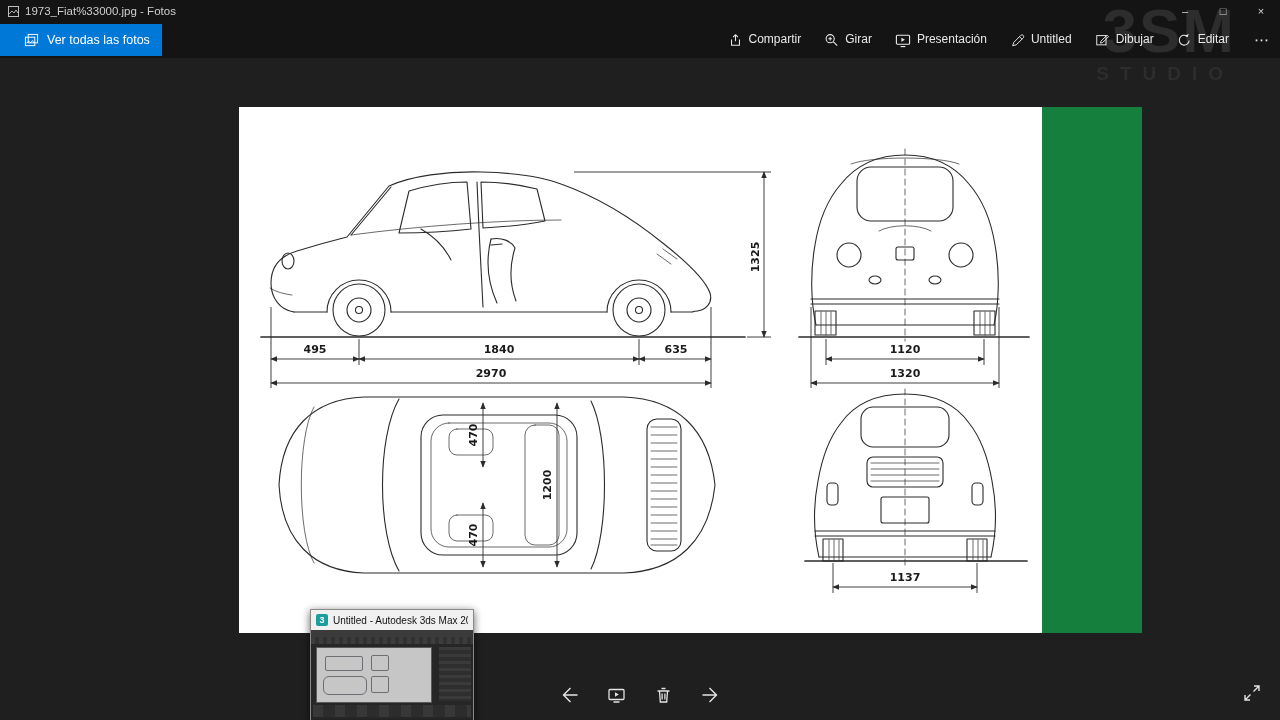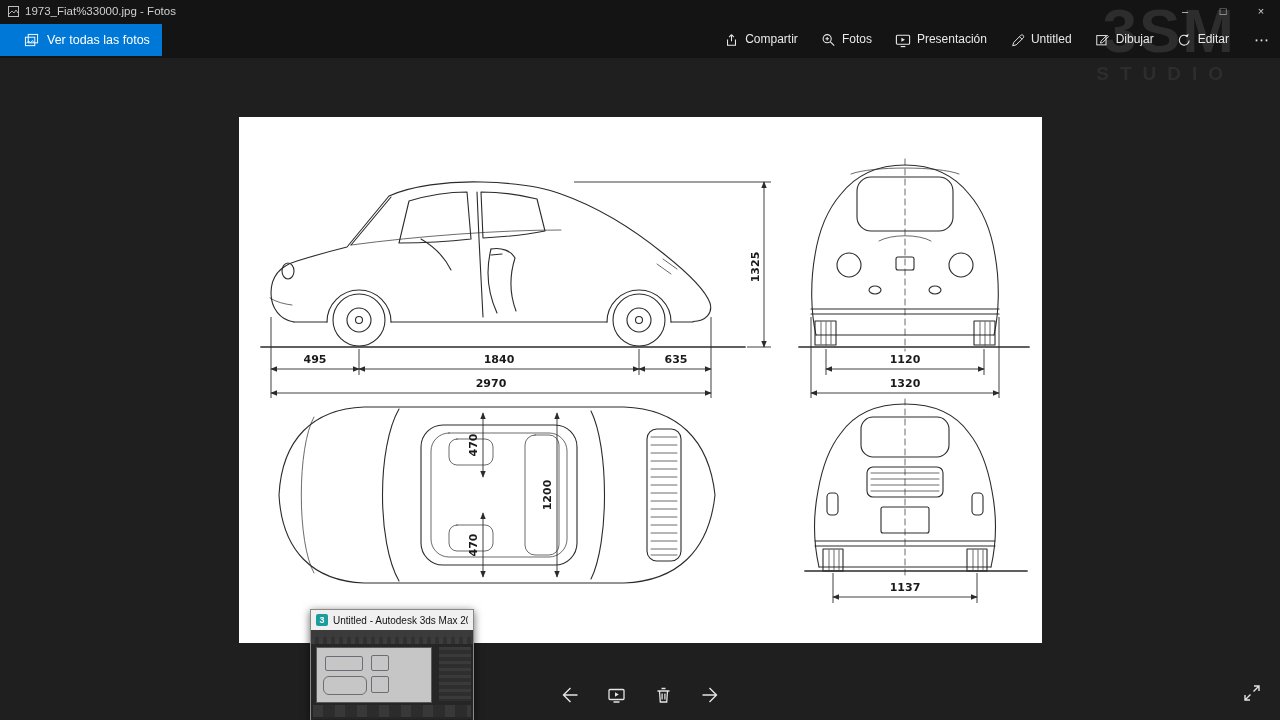--- a/index.html
+++ b/index.html
@@ -22,21 +22,21 @@
   .view-all{position:absolute;left:0;top:2px;height:32px;min-width:132px;background:#0078d7;border:none;
             color:#fff;font-size:12.5px;display:flex;align-items:center;gap:8px;padding:0 12px 0 24px;}
   .actions{position:absolute;right:6px;top:2px;height:32px;display:flex;align-items:center;gap:19px;}
   .act-btn{background:transparent;border:none;color:#e8e8e8;font-size:12px;display:flex;
            gap:6px;padding:0 2px;}
   .act-btn svg{display:block;}
   .more-btn{font-size:15px;letter-spacing:1px;color:#e8e8e8;background:none;border:none;padding:0 4px;}
 
   
   .viewer{position:absolute;left:0;top:58px;width:1280px;height:662px;background:#1f1f1f;}
-  .photo{position:absolute;left:239px;top:49px;width:803px;height:526px;background:#1d4ed8;margin-top:10px;}
+  .photo{position:absolute;left:239px;top:49px;width:903px;height:526px;background:#15803d;}
   .photo svg{display:block;width:803px;height:526px;}
   .bp path,.bp line,.bp circle,.bp rect,.bp ellipse{stroke:#2b2b2b;fill:none;stroke-width:1.1;
        stroke-linecap:round;stroke-linejoin:round;}
   .bp .thin{stroke-width:0.7;}
   .dim line{stroke:#2b2b2b;stroke-width:0.9;fill:none;}
   .dim text{font-family:"DejaVu Sans",sans-serif;font-weight:bold;font-size:11px;fill:#1a1a1a;text-anchor:middle;}
 
   
   .nav-controls{position:absolute;left:50%;transform:translateX(-50%);top:626px;display:flex;gap:25px;z-index:6;}
   .nav-btn{width:22px;height:22px;background:transparent;border:none;padding:0;display:flex;
@@ -105,21 +105,21 @@
             <path d="M8.5,10 V2.5 M8.5,2.5 L5.8,5.2 M8.5,2.5 L11.2,5.2" fill="none" stroke="#e8e8e8" stroke-width="1.2"></path>
           </svg>
           <span>Compartir</span>
         </button>
 
         <button class="act-btn">
           <svg width="15" height="16" viewBox="0 0 17 17">
             <circle cx="7" cy="7" r="4.6" fill="none" stroke="#e8e8e8" stroke-width="1.2"></circle>
             <path d="M10.4,10.4 L15,15 M7,5 V9 M5,7 H9" fill="none" stroke="#e8e8e8" stroke-width="1.2"></path>
           </svg>
-          <span>Fotos</span>
+          <span>Girar</span>
         </button>
 
         <button class="act-btn">
           <svg width="16" height="16" viewBox="0 0 17 17">
             <rect x="1.5" y="3.5" width="14" height="9.5" rx="1" fill="none" stroke="#e8e8e8" stroke-width="1.2"></rect>
             <path d="M6.8,6 L10.6,8.2 L6.8,10.4 Z" fill="#e8e8e8"></path>
             <path d="M6,15.5 H11" stroke="#e8e8e8" stroke-width="1.2"></path>
           </svg>
           <span>Presentación</span>
         </button>

